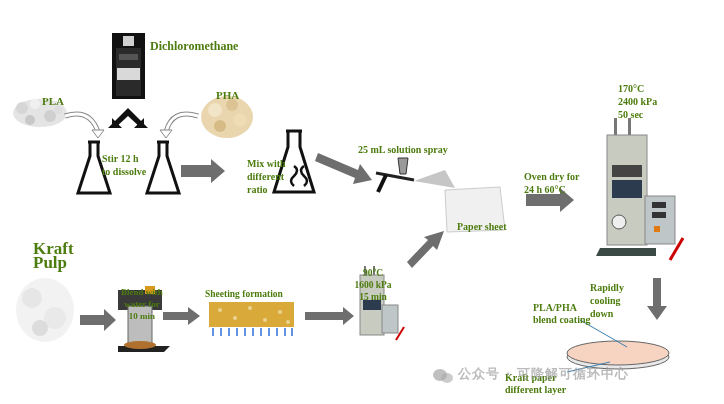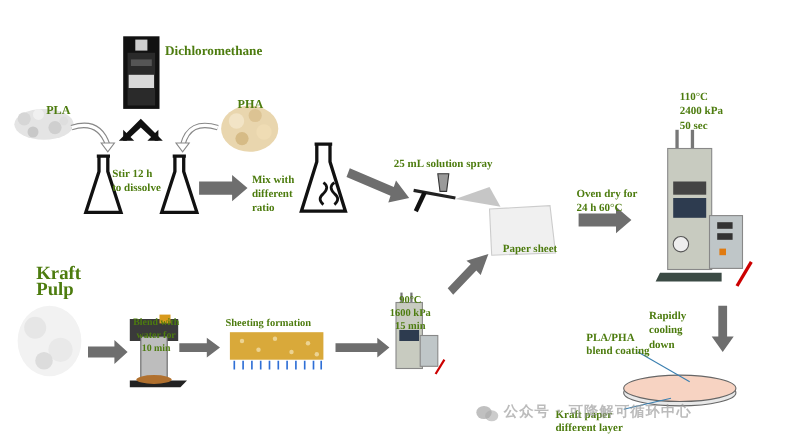--- a/index.html
+++ b/index.html
@@ -157,32 +157,32 @@
   <path d="M567,372 L610,362" stroke="#3a7fb0" stroke-width="1"></path>
 </svg>
 
 <div class="lbl" style="left:150px;top:40px;font-size:12px;">Dichloromethane</div>
 <div class="lbl" style="left:42px;top:95px;">PLA</div>
 <div class="lbl" style="left:216px;top:89px;">PHA</div>
 <div class="lbl" style="left:102px;top:152px;font-size:10px;">
   <div>Stir 12 h</div>
   <div>to dissolve</div>
 </div>
-<div class="lbl" style="left:229px;top:157px;font-size:10px;">
+<div class="lbl" style="left:247px;top:157px;font-size:10px;">
   <div>Mix with</div>
   <div>different</div>
   <div>ratio</div>
 </div>
 <div class="lbl" style="left:358px;top:143px;font-size:10px;">25 mL solution spray</div>
 <div class="lbl" style="left:524px;top:170px;font-size:10px;">
   <div>Oven dry for</div>
   <div>24 h 60°C</div>
 </div>
 <div class="lbl" style="left:618px;top:82px;font-size:10px;">
-  <div>110°C</div>
+  <div>170°C</div>
   <div>2400 kPa</div>
   <div>50 sec</div>
 </div>
 <div class="lbl" style="left:33px;top:242px;font-size:17px;line-height:14px;">
   <div>Kraft</div>
   <div>Pulp</div>
 </div>
 <div class="lbl c" style="left:112px;top:250px;width:60px;font-size:9px;line-height:12px;">
   <div>Blend with</div>
   <div>water for</div>

